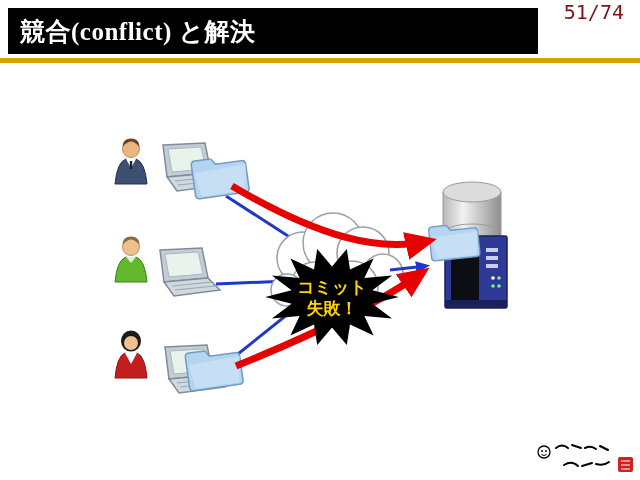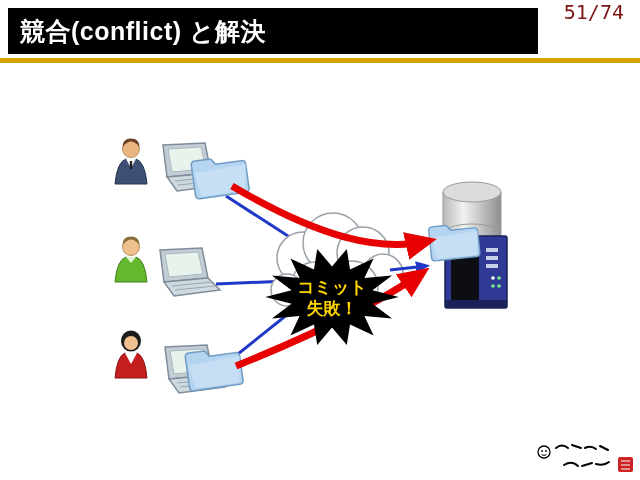--- a/index.html
+++ b/index.html
@@ -6,21 +6,21 @@
   .slide{
     position:relative;width:640px;height:480px;background:#ffffff;
     overflow:hidden;font-family:"Liberation Sans",sans-serif;
   }
   .title-bar{
     position:absolute;left:8px;top:8px;width:530px;height:46px;
     background:#000000;color:#ffffff;display:flex;align-items:center;
     padding-left:12px;box-sizing:border-box;
   }
   .title-text{
-    font-family:Liberation Sans, sans-serif;
+    font-family:Liberation Serif, serif;
     font-size:25px;font-weight:bold;letter-spacing:.5px;white-space:nowrap;
   }
   .page-number{
     position:absolute;right:16px;top:0;font-size:20px;color:#7b1515;
     font-family:"DejaVu Sans Mono","DejaVu Sans",monospace;font-weight:normal;
   }
   .gold-line{position:absolute;left:0;top:58px;width:640px;height:5px;background:#d8a400;}
   .subtitle{position:absolute;left:14px;top:76px;font-size:20px;color:#111111;}
   svg.diagram{position:absolute;left:0;top:0;}
   .burst-text{

